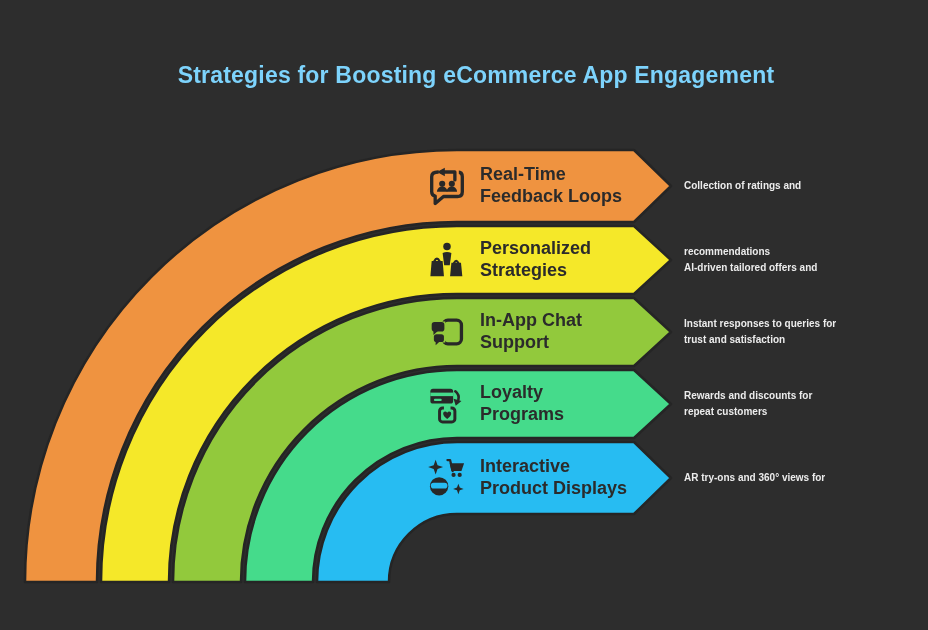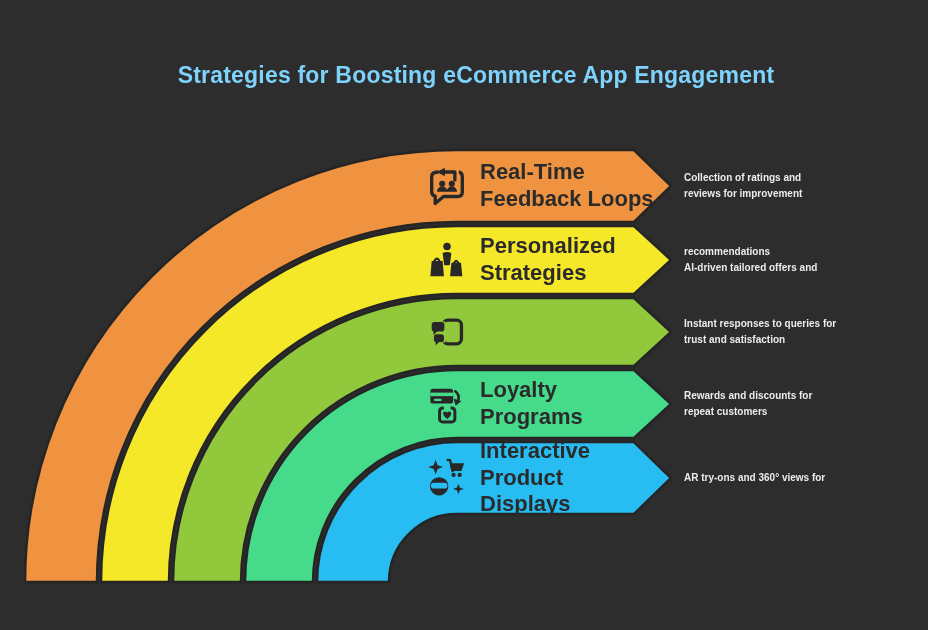--- a/index.html
+++ b/index.html
@@ -14,21 +14,21 @@
   }
   .bands{position:absolute;top:0;left:0;}
   .bands path{stroke:#252525;stroke-width:2.5;stroke-linejoin:round;}
   .row-label{
     position:absolute;left:426px;width:230px;
     display:flex;align-items:center;gap:12px;z-index:2;
   }
   .row-label .icon{flex:0 0 auto;}
   .row-title{
     display:flex;flex-direction:column;
-    font-size:22px;font-weight:bold;color:#2b2b2b;line-height:1.22;
+    font-size:18px;font-weight:bold;color:#2b2b2b;line-height:1.22;
   }
   .row-desc{
     position:absolute;left:684px;width:240px;height:46px;
     display:flex;flex-direction:column;justify-content:center;
     font-size:10px;font-weight:bold;color:#ececec;line-height:1.62;
     white-space:nowrap;z-index:2;
   }
   .dark{fill:#282828;}
   .dark-stroke{fill:none;stroke:#282828;stroke-linejoin:round;stroke-linecap:round;}
 </style>
@@ -81,20 +81,24 @@
 
   <div class="row-label" style="top:298px;height:68px">
     <svg class="icon" width="42" height="42" viewBox="0 0 48 48">
       <rect class="dark-stroke" stroke-width="3.8" x="19.5" y="10.5" width="21" height="27" rx="5.5"></rect>
       <rect x="13" y="12" width="9" height="24" fill="#92c93c"></rect>
       <rect class="dark" x="6.5" y="12.5" width="14.5" height="11" rx="3.2"></rect>
       <polygon class="dark" points="8.5,22 8.5,27.5 14.5,22"></polygon>
       <rect class="dark" x="9" y="26.5" width="11.5" height="9" rx="3"></rect>
       <polygon class="dark" points="11,34.5 11,39 16,34.5"></polygon>
     </svg>
+    <div class="row-title">
+      <span>In-App Chat</span>
+      <span>Support</span>
+    </div>
   </div>
 
   <div class="row-label" style="top:370px;height:68px">
     <svg class="icon" width="42" height="42" viewBox="0 0 48 48">
       <rect class="dark" x="5" y="6.5" width="26" height="17" rx="3"></rect>
       <rect x="5" y="11" width="26" height="4" fill="#45db8b"></rect>
       <rect x="9" y="18" width="9" height="2.6" rx="1.3" fill="#45db8b"></rect>
       <path class="dark-stroke" stroke-width="3" d="M33.5 9.5 Q38.5 13.5 37 19"></path>
       <polygon class="dark" points="31.5,18 40.5,20.5 34,26"></polygon>
       <rect class="dark-stroke" stroke-width="3.4" x="15.5" y="28.5" width="17.5" height="16" rx="3.5"></rect>
@@ -119,21 +123,20 @@
       <polygon class="dark" points="37,30.5 38.6,34.9 43,36.5 38.6,38.1 37,42.5 35.4,38.1 31,36.5 35.4,34.9"></polygon>
     </svg>
     <div class="row-title">
       <span>Interactive</span>
       <span>Product Displays</span>
     </div>
   </div>
 
   <div class="row-desc" style="top:163px">
     <span>Collection of ratings and</span>
-    <span>reviews for improvement</span>
   </div>
   <div class="row-desc" style="top:237px">
     <span>recommendations</span>
     <span>AI-driven tailored offers and</span>
   </div>
   <div class="row-desc" style="top:309px">
     <span>Instant responses to queries for</span>
     <span>trust and satisfaction</span>
   </div>
   <div class="row-desc" style="top:381px">

